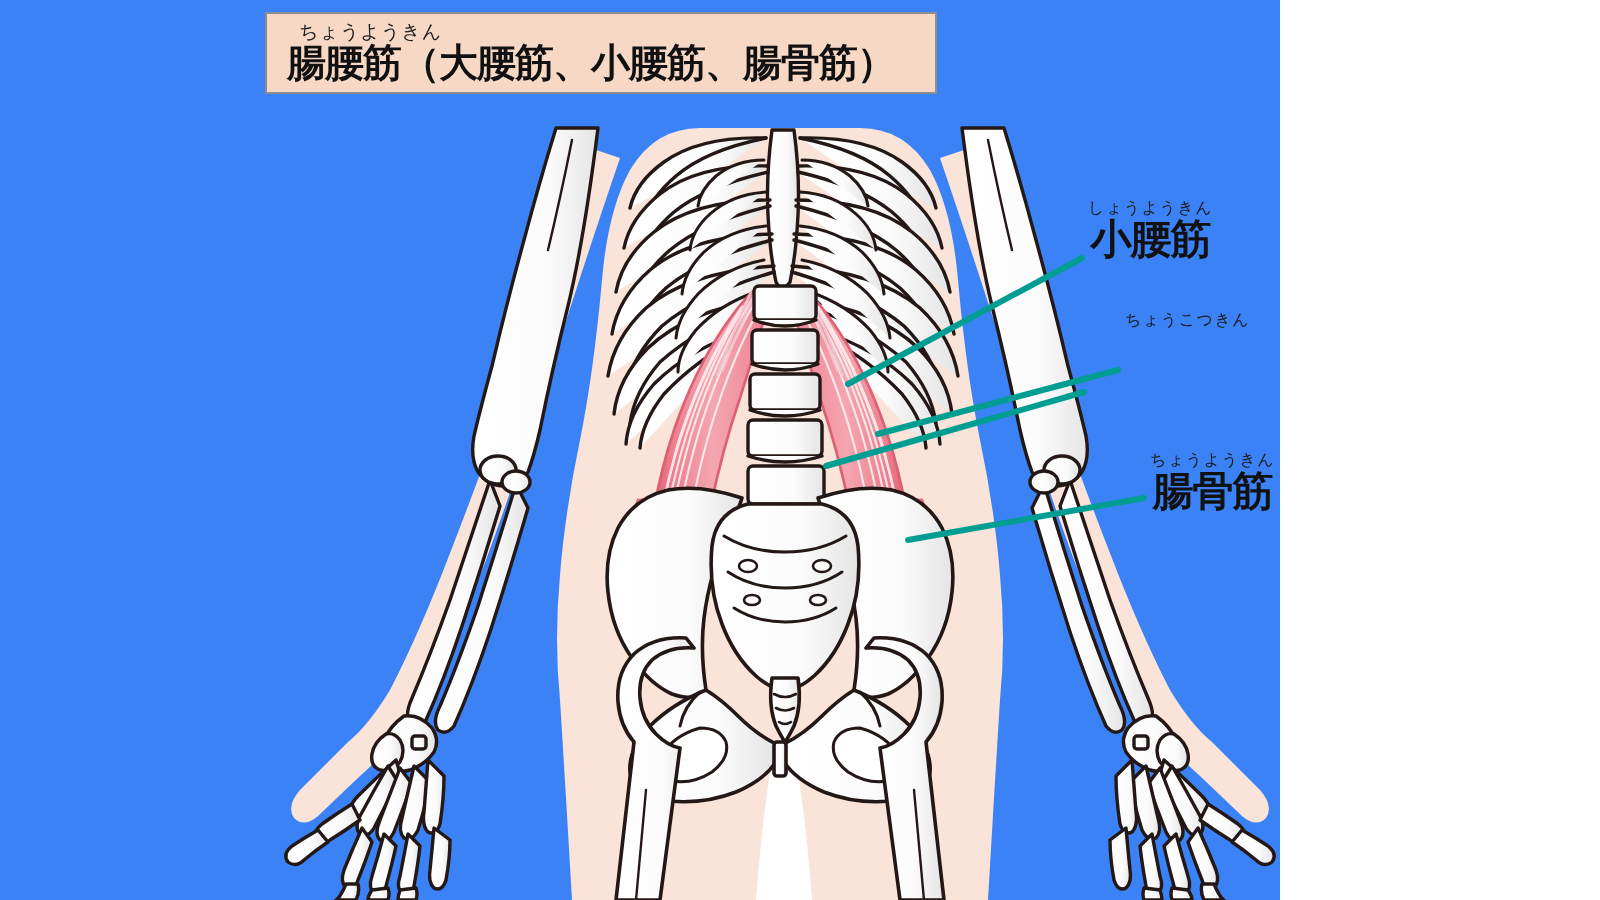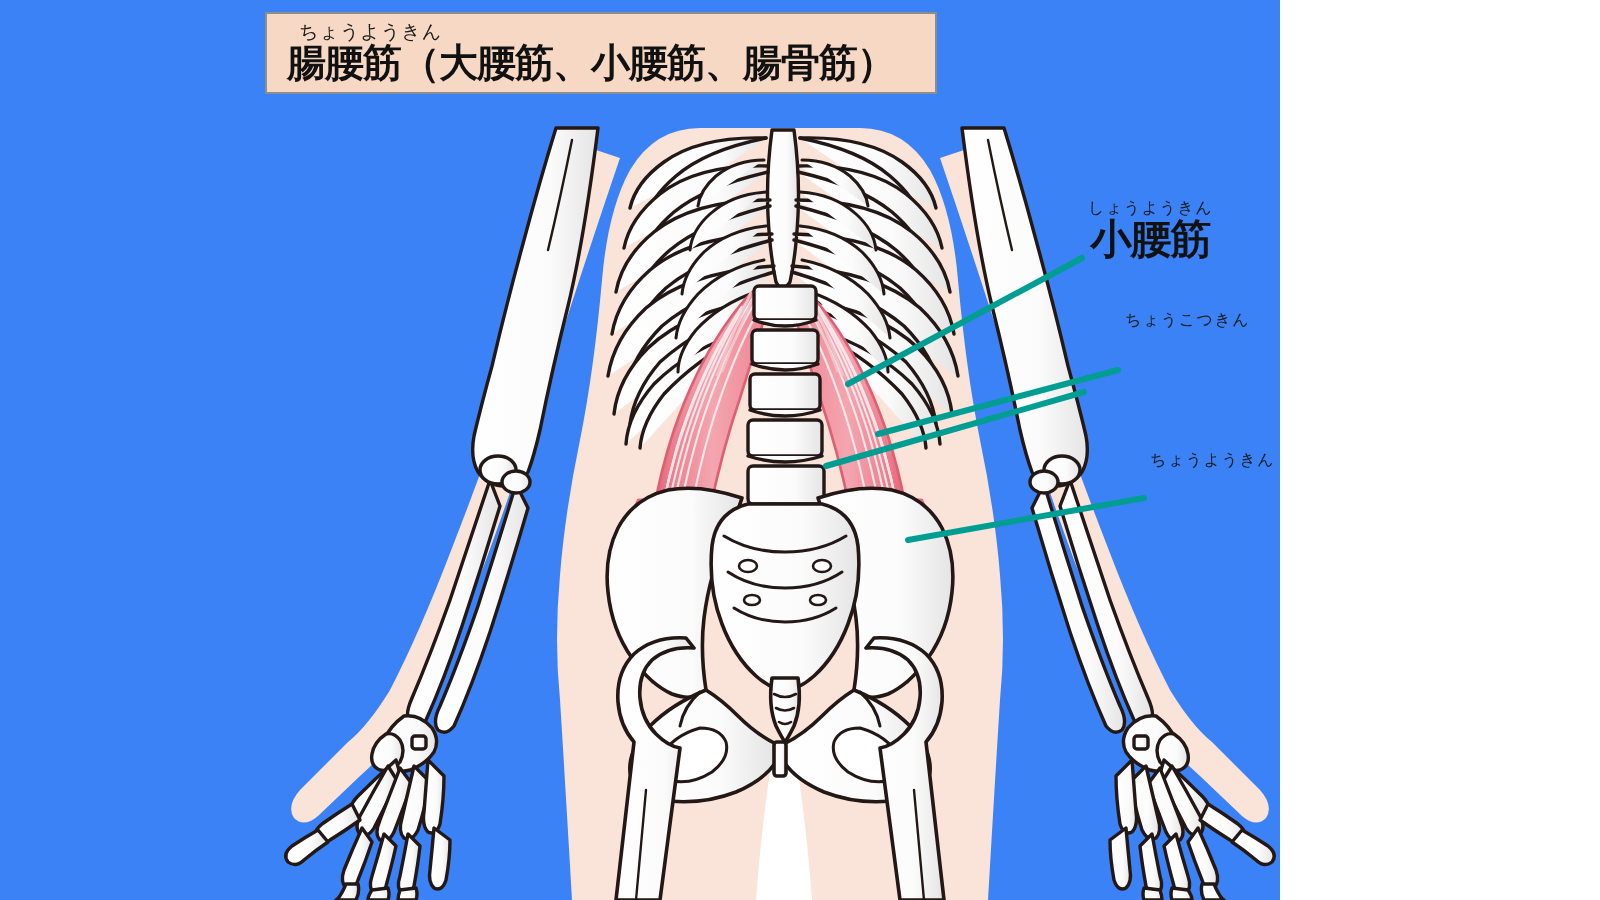--- a/index.html
+++ b/index.html
@@ -408,15 +408,16 @@
     <div class="furi">しょうようきん</div>
     <div class="main">小腰筋</div>
   </div>
 
   <div class="annot" id="annot-1">
     <div class="furi">ちょうこつきん</div>
   </div>
 
   <div class="annot" id="annot-2">
     <div class="furi">ちょうようきん</div>
+    <div class="main">腸骨筋</div>
   </div>
 
 </div>
 
 </body></html>

